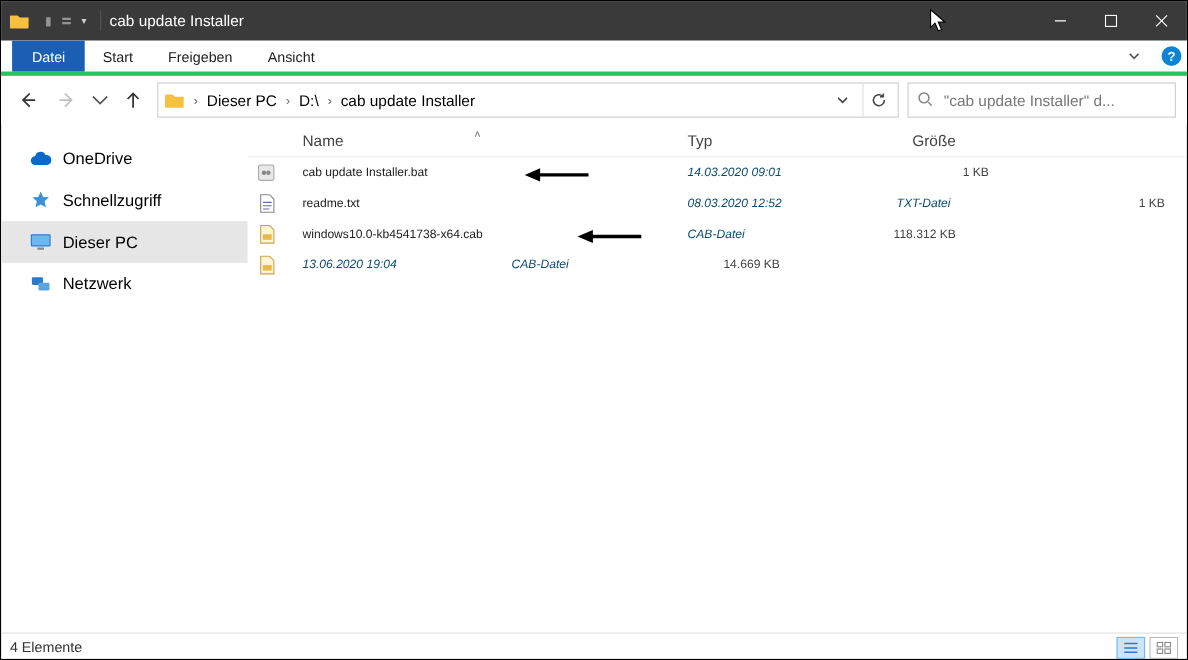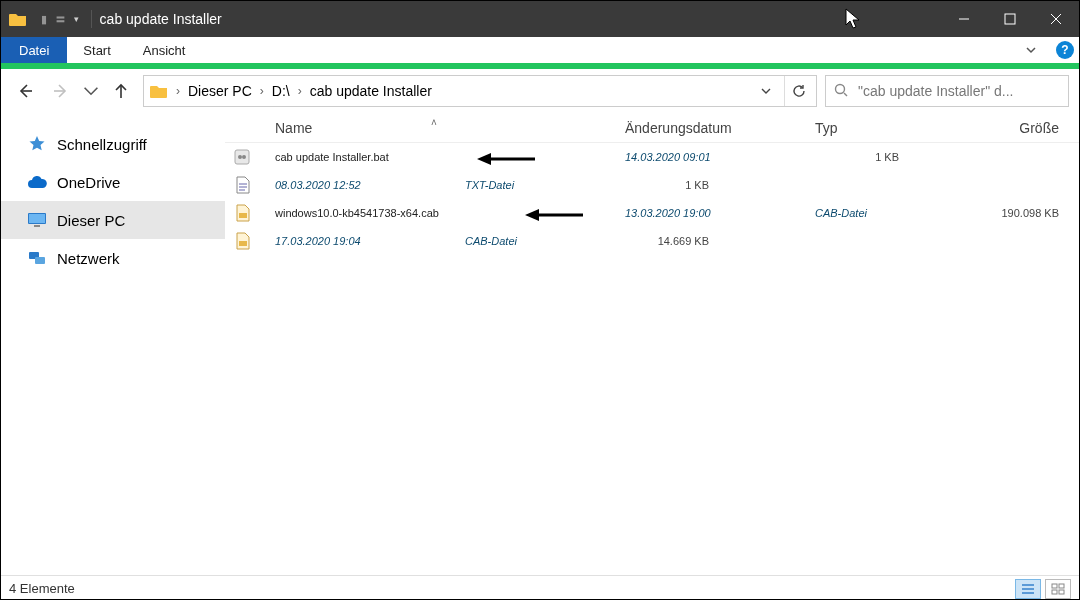--- a/index.html
+++ b/index.html
@@ -10,21 +10,21 @@
 .titlebar .folder-glyph { width: 34px; display: flex; align-items: center; justify-content: center; }
 .titlebar .qat { display: flex; align-items: center; gap: 8px; padding: 0 6px; color: #d0d0d0; font-size: 11px; }
 .titlebar .divider { width: 1px; height: 18px; background: #555; margin: 0 6px; }
 .titlebar .title { flex: 0 0 auto; font-size: 14px; padding-left: 2px; }
 .titlebar .spacer { flex: 1; }
 .titlebar .cursor { width: 16px; height: 22px; margin-right: 80px; }
 .winbtn { width: 46px; height: 36px; display: flex; align-items: center; justify-content: center; color: #fff; }
 .winbtn svg { width: 12px; height: 12px; stroke: #fff; fill: none; stroke-width: 1; }
 
 
-.ribbon { height: 32px; background: #fff; border-bottom: 6px solid #22c55e; display: flex; align-items: stretch; }
+.ribbon { height: 32px; background: #fff; border-bottom: 4px solid #22c55e; display: flex; align-items: stretch; padding-left: 10px; }
 .ribbon .tab { padding: 0 16px; display: flex; align-items: center; font-size: 13px; color: #222; cursor: default; }
 .ribbon .tab.file { background: #1a5fb4; color: #fff; padding: 0 18px; }
 .ribbon .flex { flex: 1; }
 .ribbon .chev { width: 40px; display: flex; align-items: center; justify-content: center; color: #555; }
 .ribbon .help { width: 28px; display: flex; align-items: center; justify-content: center; }
 .help-circle { width: 18px; height: 18px; border-radius: 50%; background: #0c84d6; color: #fff; font-size: 12px; font-weight: bold; display: flex; align-items: center; justify-content: center; }
 
 
 .navrow { height: 44px; display: flex; align-items: center; gap: 8px; padding: 0 10px; background: #fff; }
 .navbtn { width: 28px; height: 28px; display: flex; align-items: center; justify-content: center; color: #555; }
@@ -108,20 +108,21 @@
       <svg viewBox="0 0 12 12">
         <line x1="1" y1="1" x2="11" y2="11"></line>
         <line x1="11" y1="1" x2="1" y2="11"></line>
       </svg>
     </div>
 </div>
 
 <div class="ribbon">
   <div class="tab file">Datei</div>
   <div class="tab">Start</div>
+  <div class="tab">Freigeben</div>
   <div class="tab">Ansicht</div>
   <div class="flex"></div>
   <div class="chev">
       <svg width="14" height="14" viewBox="0 0 14 14" fill="none" stroke="#555" stroke-width="1.5">
         <polyline points="3,5 7,9 11,5"></polyline>
       </svg>
     </div>
   <div class="help">
       <div class="help-circle">?</div>
     </div>
@@ -185,33 +186,33 @@
         </svg></span>
     <span>"cab update Installer" d...</span>
   </div>
 </div>
 
 <div class="body">
 
   <div class="sidebar">
     <div class="side-item">
       <span class="side-icon">
+          <svg width="20" height="14" viewBox="0 0 20 14">
+            <path fill="#0b6ac9" d="M5 13a4 4 0 0 1 0-8 5 5 0 0 1 9.5-1A4 4 0 0 1 16 13z"></path>
+          </svg>
+        </span>
+      <span>OneDrive</span>
+    </div>
+    <div class="side-item">
+      <span class="side-icon">
           <svg width="18" height="18" viewBox="0 0 18 18">
             <path fill="#3d8fd6" d="M9 1l2.2 5 5.3.4-4 3.6 1.2 5.3L9 12.8 4.3 15.3l1.2-5.3-4-3.6 5.3-.4z"></path>
           </svg>
         </span>
       <span>Schnellzugriff</span>
-    </div>
-    <div class="side-item">
-      <span class="side-icon">
-          <svg width="20" height="14" viewBox="0 0 20 14">
-            <path fill="#0b6ac9" d="M5 13a4 4 0 0 1 0-8 5 5 0 0 1 9.5-1A4 4 0 0 1 16 13z"></path>
-          </svg>
-        </span>
-      <span>OneDrive</span>
     </div>
     <div class="side-item sel">
       <span class="side-icon">
           <svg width="20" height="16" viewBox="0 0 20 16">
             <rect x="1" y="1" width="18" height="11" rx="1" fill="#2a7ac9"></rect>
             <rect x="2" y="2" width="16" height="9" fill="#6cb6f2"></rect>
             <rect x="7" y="13" width="6" height="2" fill="#888"></rect>
           </svg>
         </span>
       <span>Dieser PC</span>
@@ -224,21 +225,20 @@
           </svg>
         </span>
       <span>Netzwerk</span>
     </div>
   </div>
 
   <div class="filepane">
     <div class="colhead">
       <div style="width:34px"></div>
       <div class="col name"><span class="sortup">˄</span><span>Name</span></div>
-      <div class="col date">Änderungsdatum</div>
       <div class="col type">Typ</div>
       <div class="col size">Größe</div>
     </div>
 
     <div id="rows">
         <div class="row">
           <div class="ficon">
             <svg width="18" height="18" viewBox="0 0 18 18">
               <rect x="2" y="2" width="14" height="14" rx="2" fill="#e8e8e8" stroke="#aaa"></rect>
               <circle cx="7" cy="9" r="2" fill="#888"></circle>
@@ -251,44 +251,44 @@
         </div>
         <div class="row">
           <div class="ficon">
             <svg width="16" height="18" viewBox="0 0 16 18">
               <path fill="#fff" stroke="#888" d="M2 1h8l4 4v12H2z"></path>
               <line x1="4" y1="8" x2="12" y2="8" stroke="#66a"></line>
               <line x1="4" y1="11" x2="12" y2="11" stroke="#66a"></line>
               <line x1="4" y1="14" x2="10" y2="14" stroke="#66a"></line>
             </svg>
           </div>
+          <div class="cell name" style="width:350px">readme.txt</div>
           <div class="cell date" style="width:190px">08.03.2020 12:52</div>
           <div class="cell type" style="width:160px">TXT-Datei</div>
           <div class="cell size" style="width:120px">1 KB</div>
         </div>
         <div class="row">
           <div class="ficon">
             <svg width="16" height="18" viewBox="0 0 16 18">
               <path fill="#fff4d6" stroke="#caa24a" d="M2 1h8l4 4v12H2z"></path>
               <rect x="4" y="9" width="8" height="5" fill="#e8b84a"></rect>
             </svg>
           </div>
           <div class="cell name" style="width:350px">windows10.0-kb4541738-x64.cab</div>
-          <div class="cell date" style="width:190px">13.03.2020 19:00</div>
           <div class="cell type" style="width:160px">CAB-Datei</div>
-          <div class="cell size" style="width:120px">190.098 KB</div>
+          <div class="cell size" style="width:120px">118.312 KB</div>
         </div>
         <div class="row">
           <div class="ficon">
             <svg width="16" height="18" viewBox="0 0 16 18">
               <path fill="#fff4d6" stroke="#caa24a" d="M2 1h8l4 4v12H2z"></path>
               <rect x="4" y="9" width="8" height="5" fill="#e8b84a"></rect>
             </svg>
           </div>
-          <div class="cell date" style="width:190px">17.03.2020 19:04</div>
+          <div class="cell date" style="width:190px">13.06.2020 19:04</div>
           <div class="cell type" style="width:160px">CAB-Datei</div>
           <div class="cell size" style="width:120px">14.669 KB</div>
         </div>
       </div>
 
     <div class="arrow" style="top:36px; left:252px;">
       <svg viewBox="0 0 60 20">
           <line x1="10" y1="10" x2="58" y2="10" stroke="#000" stroke-width="3"></line>
           <polygon points="0,10 14,4 14,16" fill="#000"></polygon>
         </svg>

